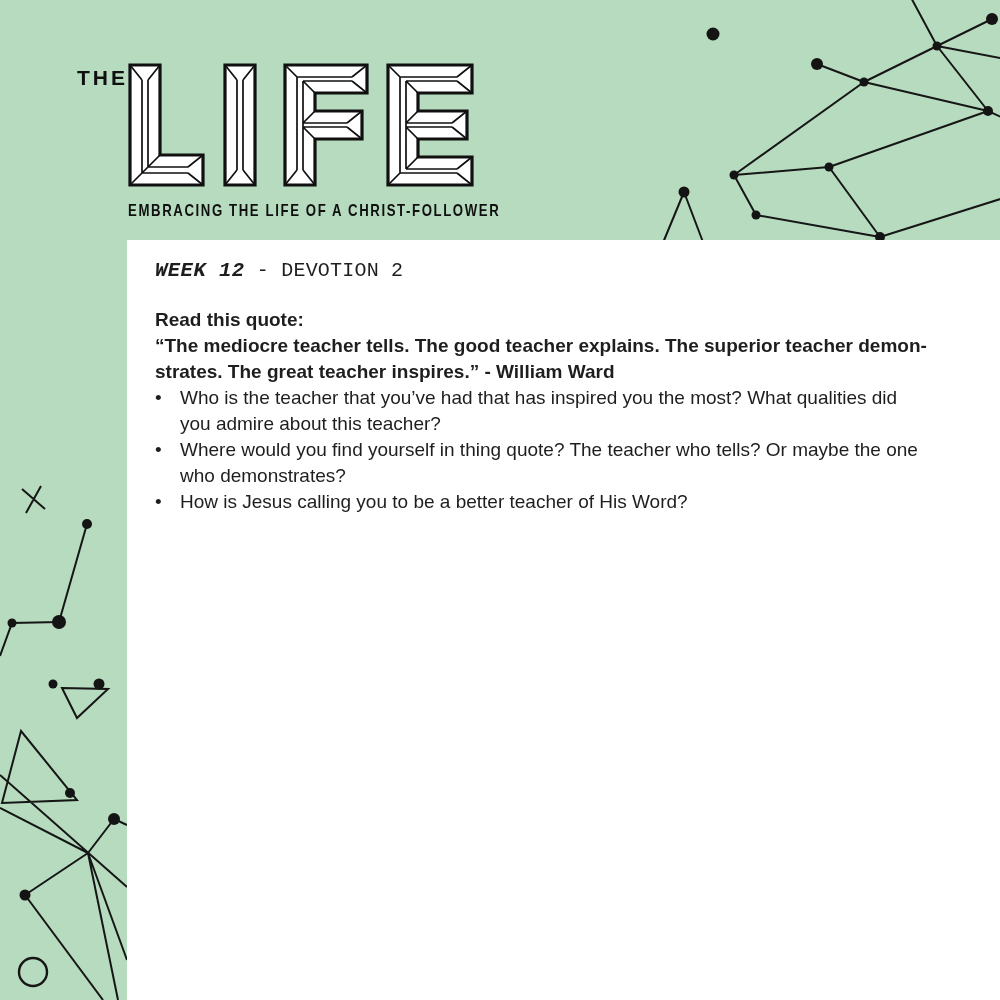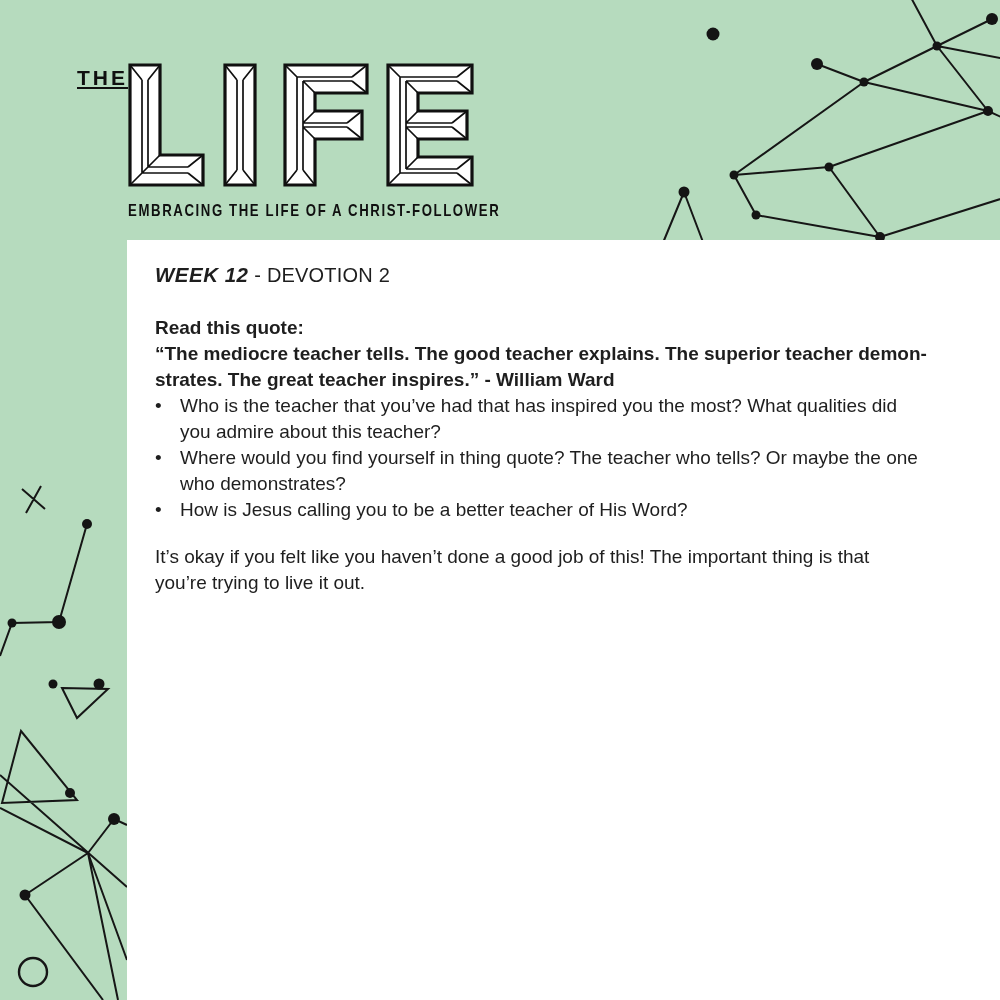--- a/index.html
+++ b/index.html
@@ -20,38 +20,38 @@
   .decor circle.ring{fill:none;stroke:#161616;stroke-width:2.4;}
 
   .panel{
     position:absolute;left:127px;top:240px;width:873px;height:760px;
     background:var(--panel,#fff);
   }
 
   
   .logo-the{
     position:absolute;left:77px;top:66px;
-    font-size:21px;font-weight:700;letter-spacing:3px;color:#101010;text-decoration:underline;
+    font-size:21px;font-weight:700;letter-spacing:3px;color:#101010;
   }
   .logo-life{position:absolute;left:125px;top:62px;width:352px;height:126px;}
   .logo-life path.outer{fill:#ffffff;stroke:#101010;stroke-width:3.2;stroke-linejoin:miter;}
   .logo-life path.bevel{fill:none;stroke:#101010;stroke-width:1.7;}
   .logo-tagline{
     position:absolute;left:128px;top:201px;
     font-size:16.5px;font-weight:700;letter-spacing:2px;color:#101010;
     transform:scaleX(0.8);transform-origin:left top;white-space:nowrap;
   }
 
   
   .content{
     position:absolute;left:127px;top:240px;width:873px;height:760px;
     padding:20px 45px 0 28px;box-sizing:border-box;
     color:var(--ink,#1e1e1e);font-size:19px;line-height:26px;
   }
-  .content h1{margin:0;font-size:20px;font-weight:400;line-height:30px;letter-spacing:0.2px;}
+  .content h1{margin:0;font-size:20px;font-weight:400;line-height:22px;letter-spacing:0.2px;font-family:Liberation Mono, monospace;}
   .content h1 .week{font-weight:700;font-style:italic;font-size:20.5px;letter-spacing:0.5px;}
   .content p{margin:0;white-space:pre-line;}
   .content .intro{margin-top:25px;font-weight:bold;}
   .content .bodypara{margin-top:21px;}
   .content h2{margin:17px 0 0 0;font-size:19.5px;font-weight:400;line-height:26px;letter-spacing:0.2px;}
   .content ul{list-style:none;margin:0;padding:0;}
   .content li{display:flex;}
   .content li .marker{width:19px;flex:0 0 19px;}
   .content li .btext{white-space:pre-line;flex:1;margin-left:6px;}
   .content .closing{margin-top:21px;}
@@ -161,17 +161,15 @@
         <span class="marker">•</span>
         <span class="btext">Where would you find yourself in thing quote? The teacher who tells? Or maybe the one
 who demonstrates?</span>
       </li>
       <li>
         <span class="marker">•</span>
         <span class="btext">How is Jesus calling you to be a better teacher of His Word?</span>
       </li>
     </ul>
 
-    <p class="closing">It’s okay if you felt like you haven’t done a good job of this! The important thing is that
-you’re trying to live it out.</p>
   </main>
 
 </div>
 
 </body></html>

